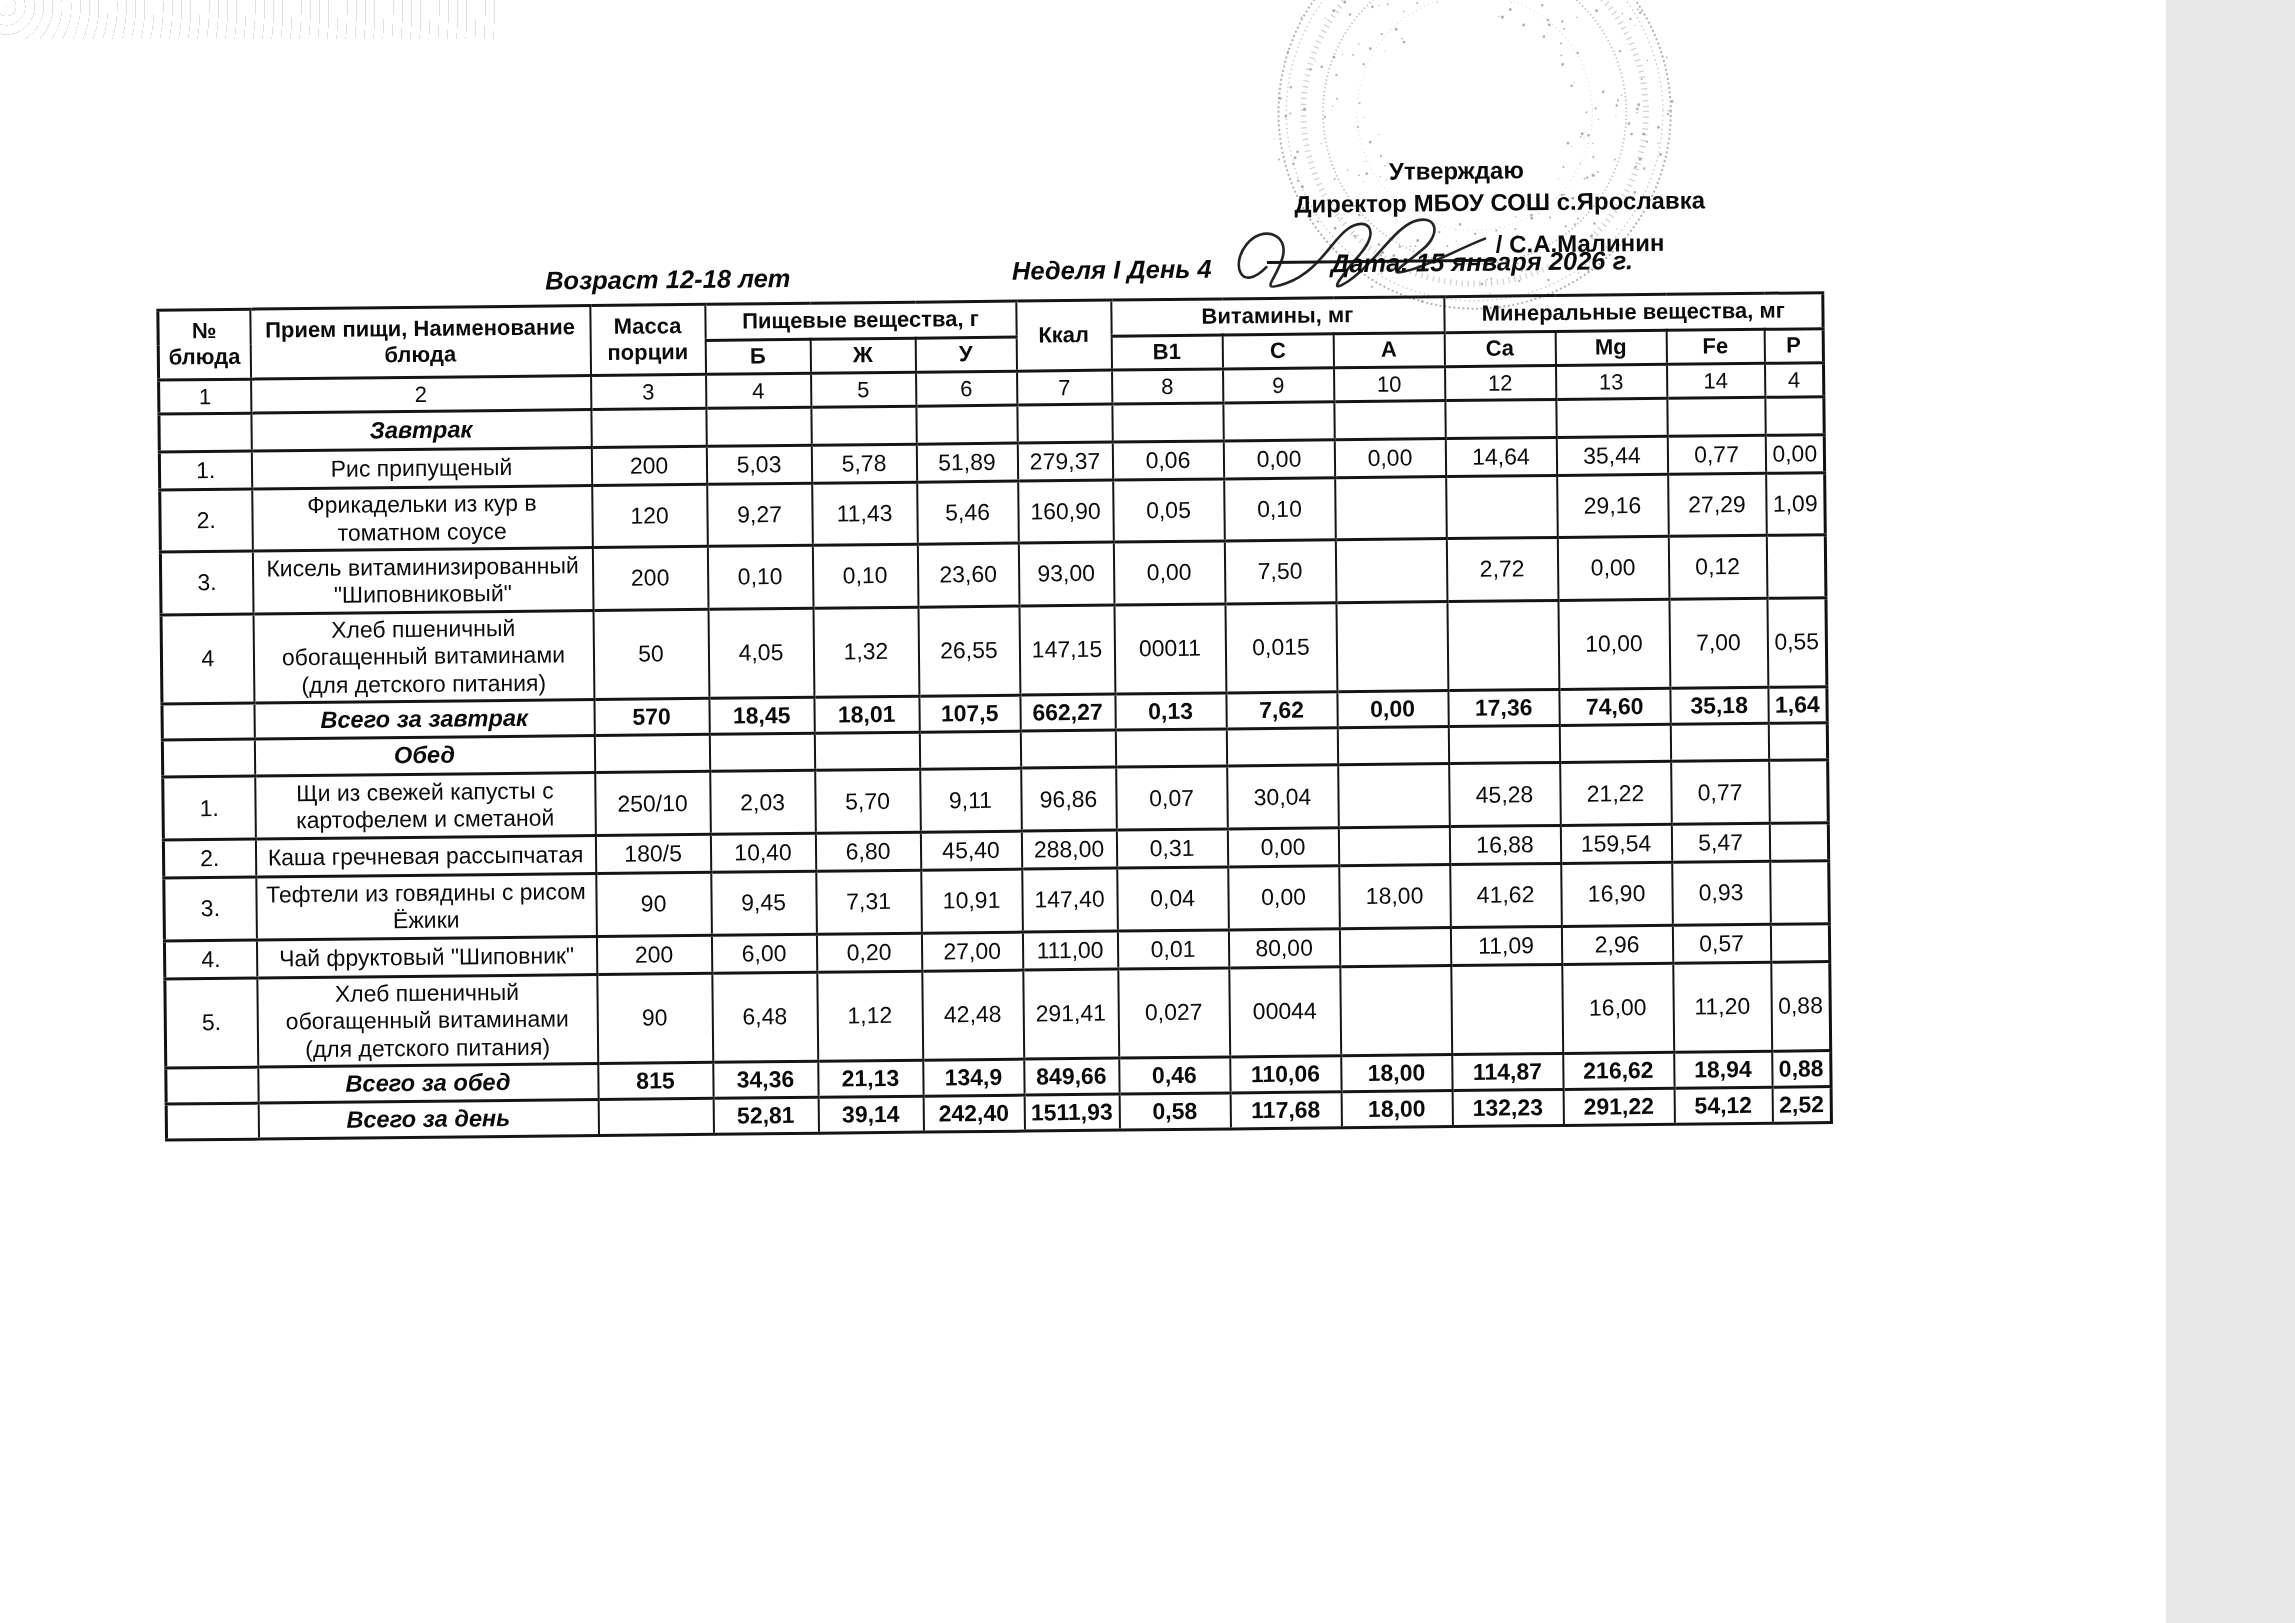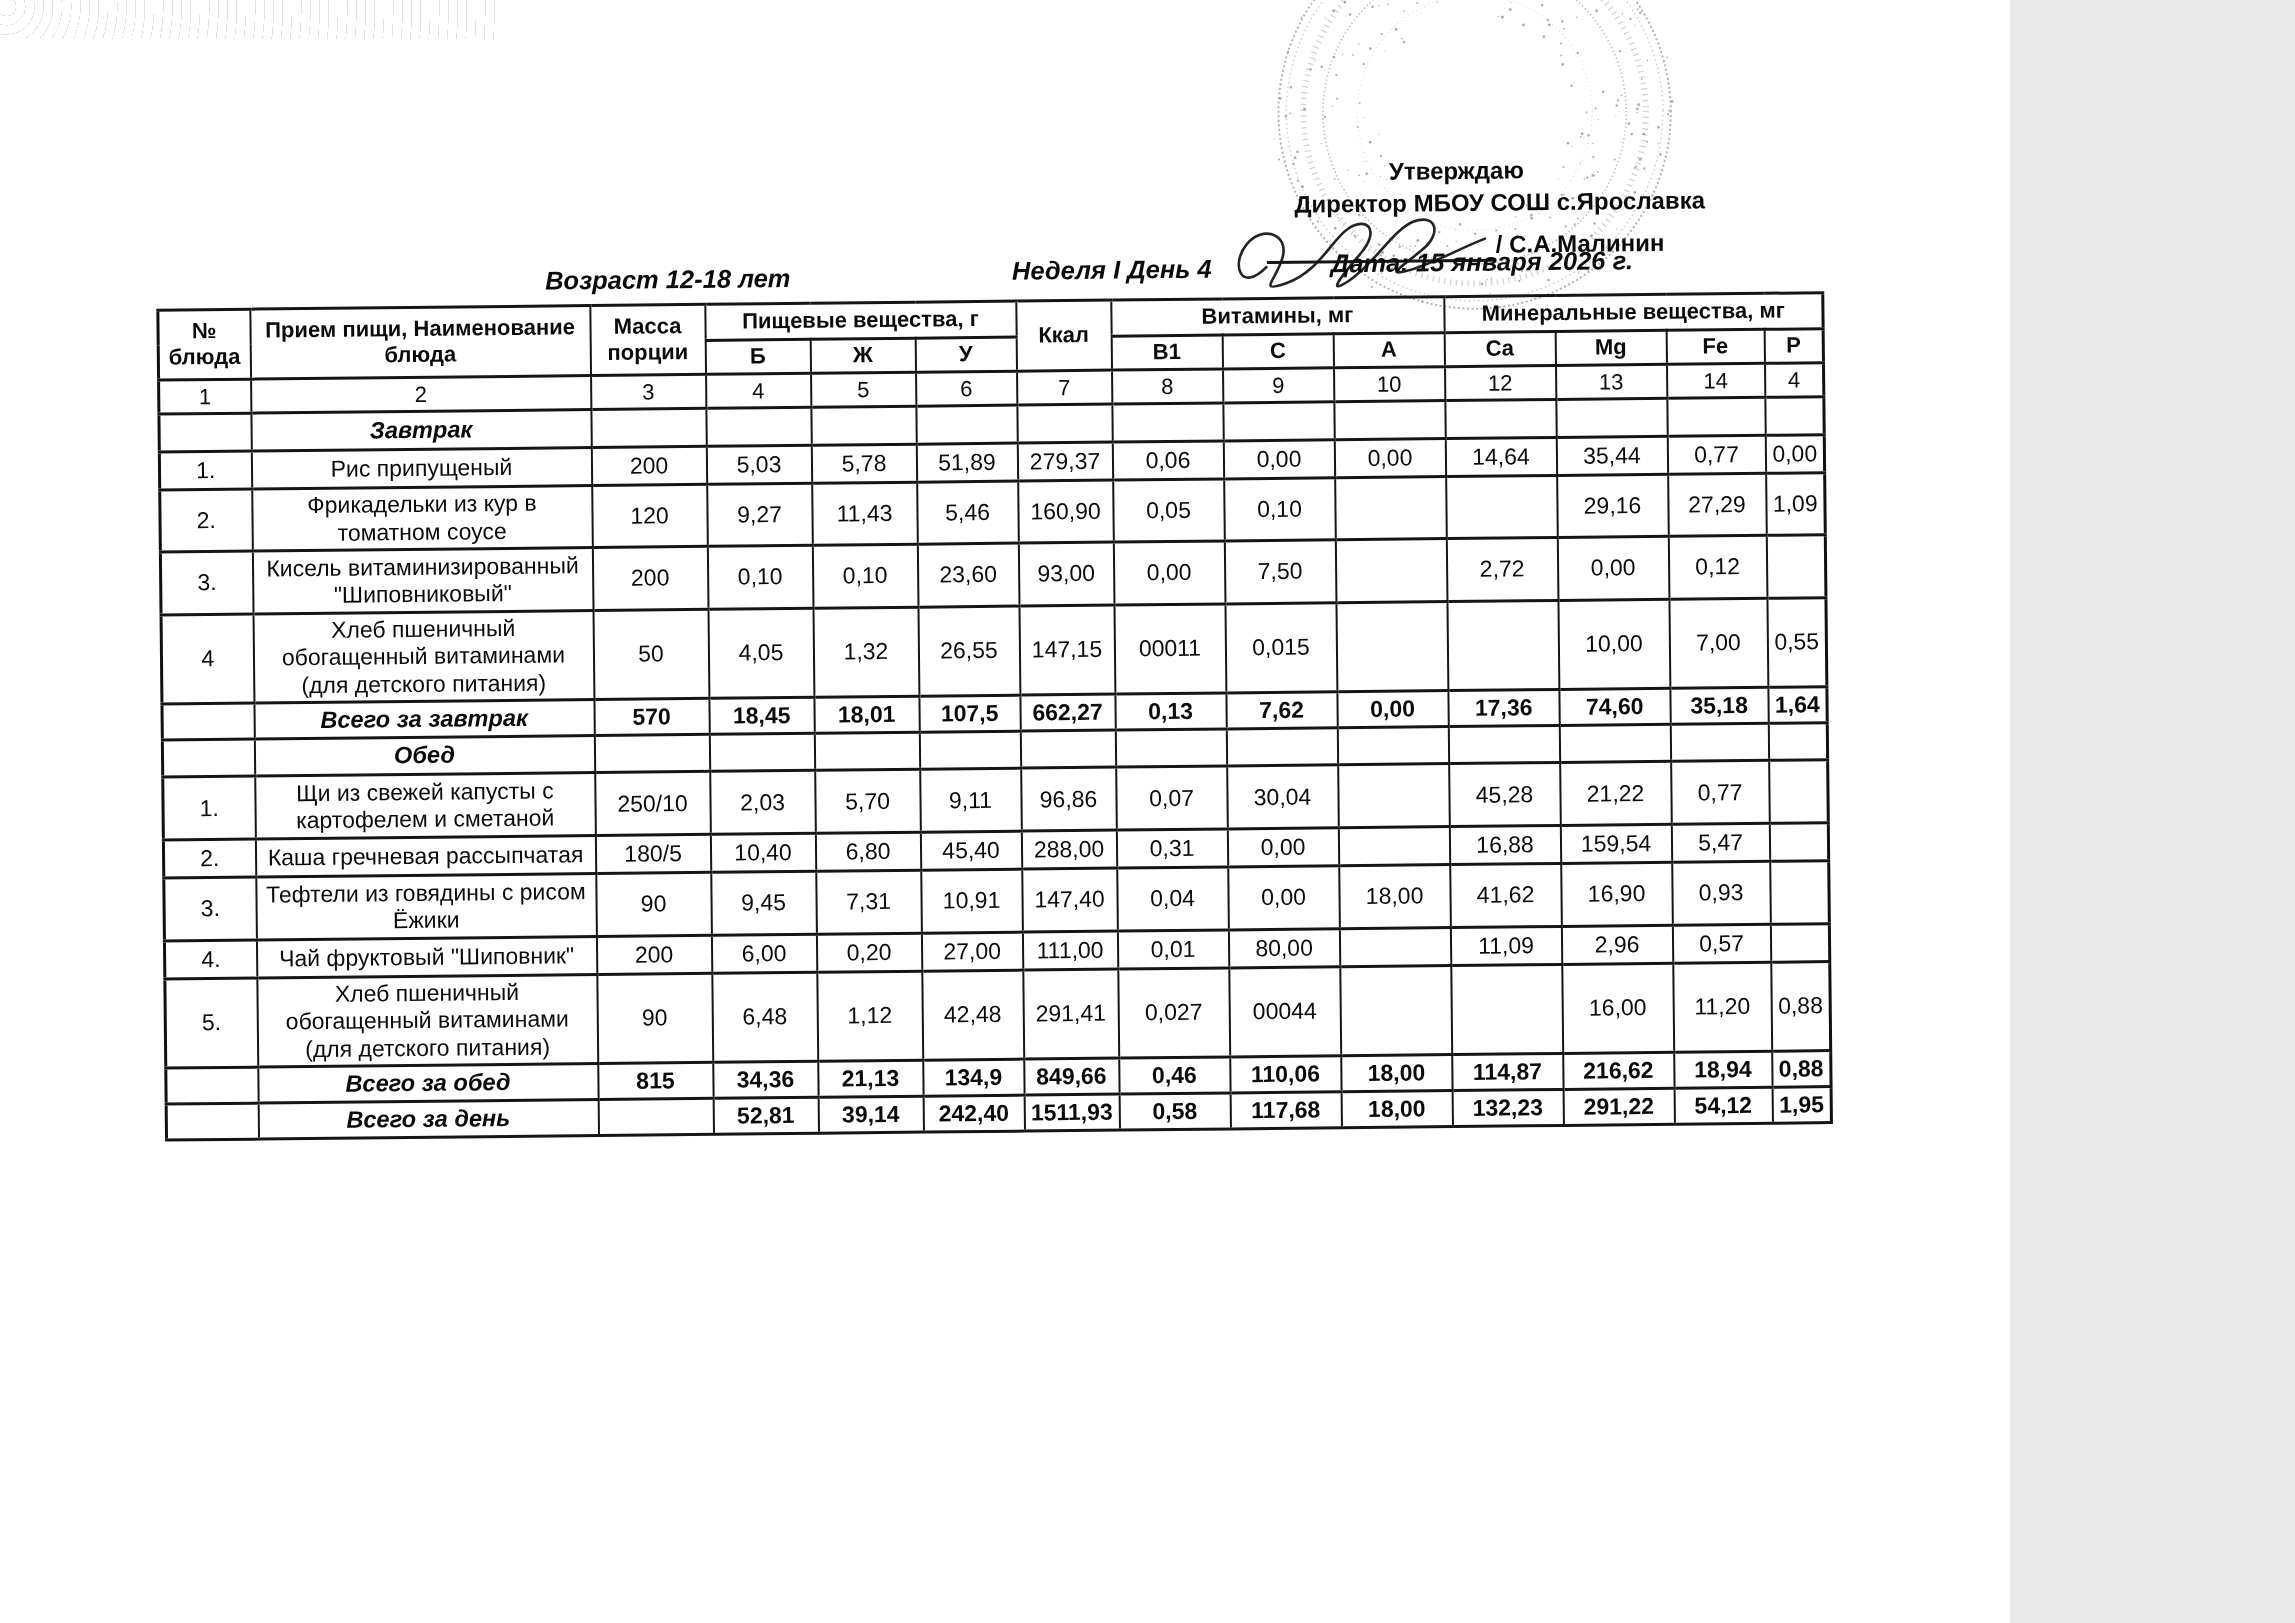--- a/index.html
+++ b/index.html
@@ -1,18 +1,18 @@
 <!DOCTYPE html>
 <html style="font-size:10.5px"><head>
 <meta charset="utf-8">
 <style>
   html,body{margin:0;padding:0;background:#e8e8e8;}
   .sheet{
     position:relative;
-    width:2010px;height:1623px;
+    width:2166px;height:1623px;
     background:#ffffff;
     overflow:hidden;
     font-family:"Liberation Sans",sans-serif;
     color:#0b0b0b;
   }
   .skew{
     position:absolute;inset:0;
     transform:rotate(-0.6deg);
     transform-origin:982px 655px;
   }
@@ -550,20 +550,20 @@
             <td>52,81</td>
             <td>39,14</td>
             <td>242,40</td>
             <td>1511,93</td>
             <td>0,58</td>
             <td>117,68</td>
             <td>18,00</td>
             <td>132,23</td>
             <td>291,22</td>
             <td>54,12</td>
-            <td>1,95</td>
+            <td>2,52</td>
           </tr>
         </tbody>
     </table>
 
   </div>
 </div>
 
 
 </body></html>

